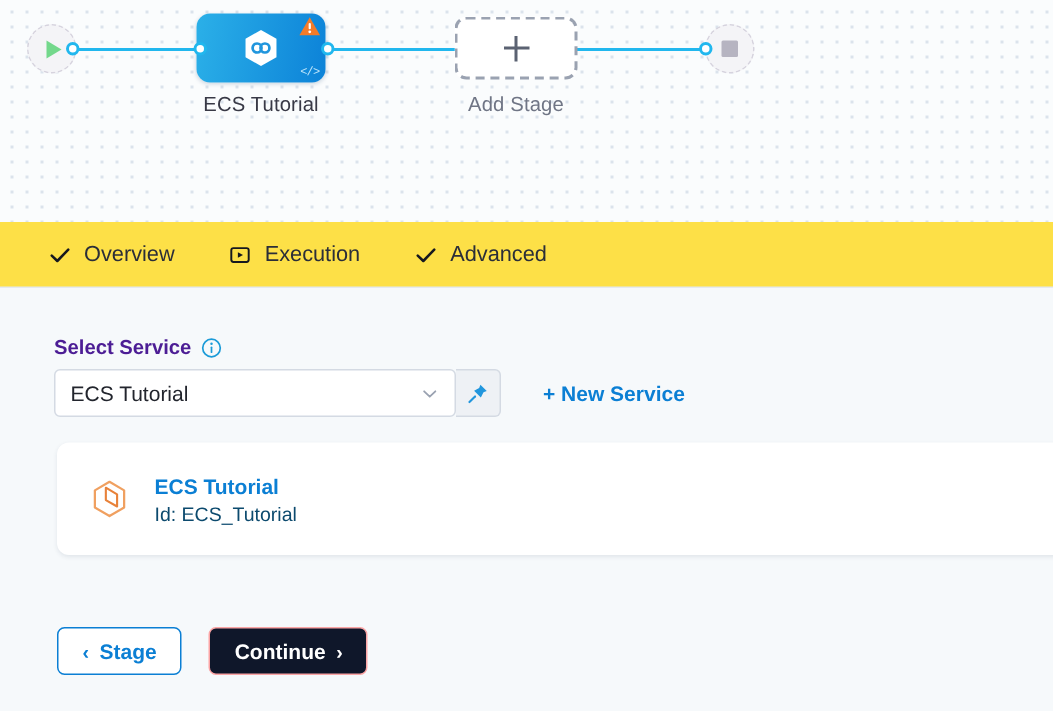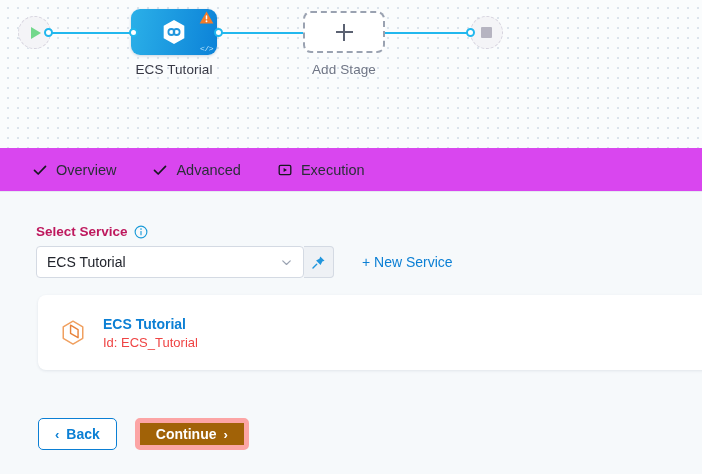--- a/index.html
+++ b/index.html
@@ -87,21 +87,21 @@
   }
   .plus:before, .plus:after {
     content: ""; position: absolute; background: #5b6272;
   }
   .plus:before { left: 7px; top: 0; width: 2px; height: 17px; }
   .plus:after { top: 7px; left: 0; height: 2px; width: 17px; }
 
   
   .tabbar {
     position: absolute; left: 0; top: 148px; width: 702px; height: 44px;
-    background: #d946ef; border-bottom: 1px solid #e4e9f0;
+    background: #fde047; border-bottom: 1px solid #e4e9f0;
     display: flex; align-items: stretch; padding-left: 14px;
   }
   .tab {
     position: relative; display: flex; align-items: center; gap: 8px;
     padding: 0 18px; cursor: pointer; height: 100%;
     font-size: 14.5px; color: #2b2e38;
   }
   .tab .tlabel { white-space: nowrap; }
   .tab.active .tlabel { font-weight: bold; color: #16181f; }
   .tab.active:after {
@@ -111,62 +111,62 @@
   .tab svg { display: block; flex: none; }
 
   
   .body {
     position: absolute; left: 0; top: 192px; width: 702px; height: 282px;
     background: #f6f9fb;
   }
   .fieldlabel {
     position: absolute; left: 36px; top: 224px;
     display: flex; align-items: center; gap: 6px;
-    font-size: 13.5px; font-weight: bold; color: #be185d;
+    font-size: 13.5px; font-weight: bold; color: #4c1d95;
   }
   .select-row {
     position: absolute; left: 36px; top: 246px;
     display: flex; align-items: center;
   }
   .select-box {
     width: 268px; height: 32px; background: #ffffff;
     border: 1px solid #d4dae3; border-radius: 4px;
     display: flex; align-items: center; justify-content: space-between;
     padding: 0 10px; font-size: 14px; color: #22252d; cursor: pointer;
   }
   .pin-btn {
     width: 30px; height: 32px; background: #eef1f5;
     border: 1px solid #d4dae3; border-left: none; border-radius: 0 4px 4px 0;
     display: flex; align-items: center; justify-content: center; cursor: pointer;
   }
   .new-service {
-    margin-left: 28px; font-size: 14px; font-weight: normal;
+    margin-left: 28px; font-size: 14px; font-weight: bold;
     color: #0b7fd4; cursor: pointer; white-space: nowrap;
   }
 
   
   .svc-card {
     position: absolute; left: 38px; top: 295px; width: 700px; height: 75px;
     background: #ffffff; border-radius: 8px;
     box-shadow: 0 1px 3px rgba(40,60,90,.10);
     display: flex; align-items: center; padding-left: 20px; gap: 15px;
   }
   .svc-text { display: flex; flex-direction: column; gap: 3px; }
   .svc-name { font-size: 14px; font-weight: bold; color: #0b7fd4; cursor: pointer; }
-  .svc-id { font-size: 13px; color: #ef4444; }
+  .svc-id { font-size: 13px; color: #0c4a6e; }
 
   
   .footer { position: absolute; left: 38px; top: 418px; display: flex; gap: 18px; }
   .btn {
     height: 32px; border-radius: 5px; font-size: 14px; font-weight: bold;
     display: inline-flex; align-items: center; gap: 7px; cursor: pointer;
     padding: 0 16px;
   }
   .btn-back { background: #ffffff; border: 1px solid #0b7fd4; color: #0b7fd4; }
-  .btn-continue { background: #a16207; border: 5px solid #fca5a5; color: #ffffff; }
+  .btn-continue { background: #0f172a; border: 1px solid #fca5a5; color: #ffffff; }
   .chev { font-size: 13px; line-height: 1; }
 </style>
 </head>
 <body>
 
 <div id="root">
 
   <div class="canvas">
 
     <div class="edge e1"></div>
@@ -214,31 +214,31 @@
       <svg width="16" height="16" viewBox="0 0 16 16">
         <path d="M2.5 8.4 L6.2 12 L13.5 4.4" fill="none" stroke="#16181f" stroke-width="1.7" stroke-linecap="round" stroke-linejoin="round"></path>
       </svg>
       <span class="tlabel">Overview</span>
     </div>
 
 
 
     <div class="tab">
       <svg width="16" height="16" viewBox="0 0 16 16">
-        <path d="M2.5 8.4 L6.2 12 L13.5 4.4" fill="none" stroke="#16181f" stroke-width="1.7" stroke-linecap="round" stroke-linejoin="round"></path>
-      </svg>
-      <span class="tlabel">Advanced</span>
+        <rect x="2.2" y="3.4" width="11.6" height="9.2" rx="1.4" fill="none" stroke="#16181f" stroke-width="1.3"></rect>
+        <path d="M6.6 6.1 L10 8 L6.6 9.9 Z" fill="#16181f"></path>
+      </svg>
+      <span class="tlabel">Execution</span>
     </div>
 
     <div class="tab">
       <svg width="16" height="16" viewBox="0 0 16 16">
-        <rect x="2.2" y="3.4" width="11.6" height="9.2" rx="1.4" fill="none" stroke="#16181f" stroke-width="1.3"></rect>
-        <path d="M6.6 6.1 L10 8 L6.6 9.9 Z" fill="#16181f"></path>
-      </svg>
-      <span class="tlabel">Execution</span>
+        <path d="M2.5 8.4 L6.2 12 L13.5 4.4" fill="none" stroke="#16181f" stroke-width="1.7" stroke-linecap="round" stroke-linejoin="round"></path>
+      </svg>
+      <span class="tlabel">Advanced</span>
     </div>
   </div>
 
   <div class="body"></div>
 
   <div class="fieldlabel">
     <span>Select Service</span>
     <svg width="14" height="14" viewBox="0 0 16 16">
       <circle cx="8" cy="8" r="6.7" fill="none" stroke="#1b9bd8" stroke-width="1.3"></circle>
       <rect x="7.35" y="6.8" width="1.3" height="5" rx=".65" fill="#1b9bd8"></rect>
@@ -269,21 +269,21 @@
     </svg>
     <div class="svc-text">
       <span class="svc-name">ECS Tutorial</span>
       <span class="svc-id">Id: ECS_Tutorial</span>
     </div>
   </div>
 
   <div class="footer">
     <div class="btn btn-back">
       <span class="chev">‹</span>
-      <span>Back</span>
+      <span>Stage</span>
     </div>
     <div class="btn btn-continue">
       <span>Continue</span>
       <span class="chev">›</span>
     </div>
   </div>
 
 </div>
 
 </body></html>

